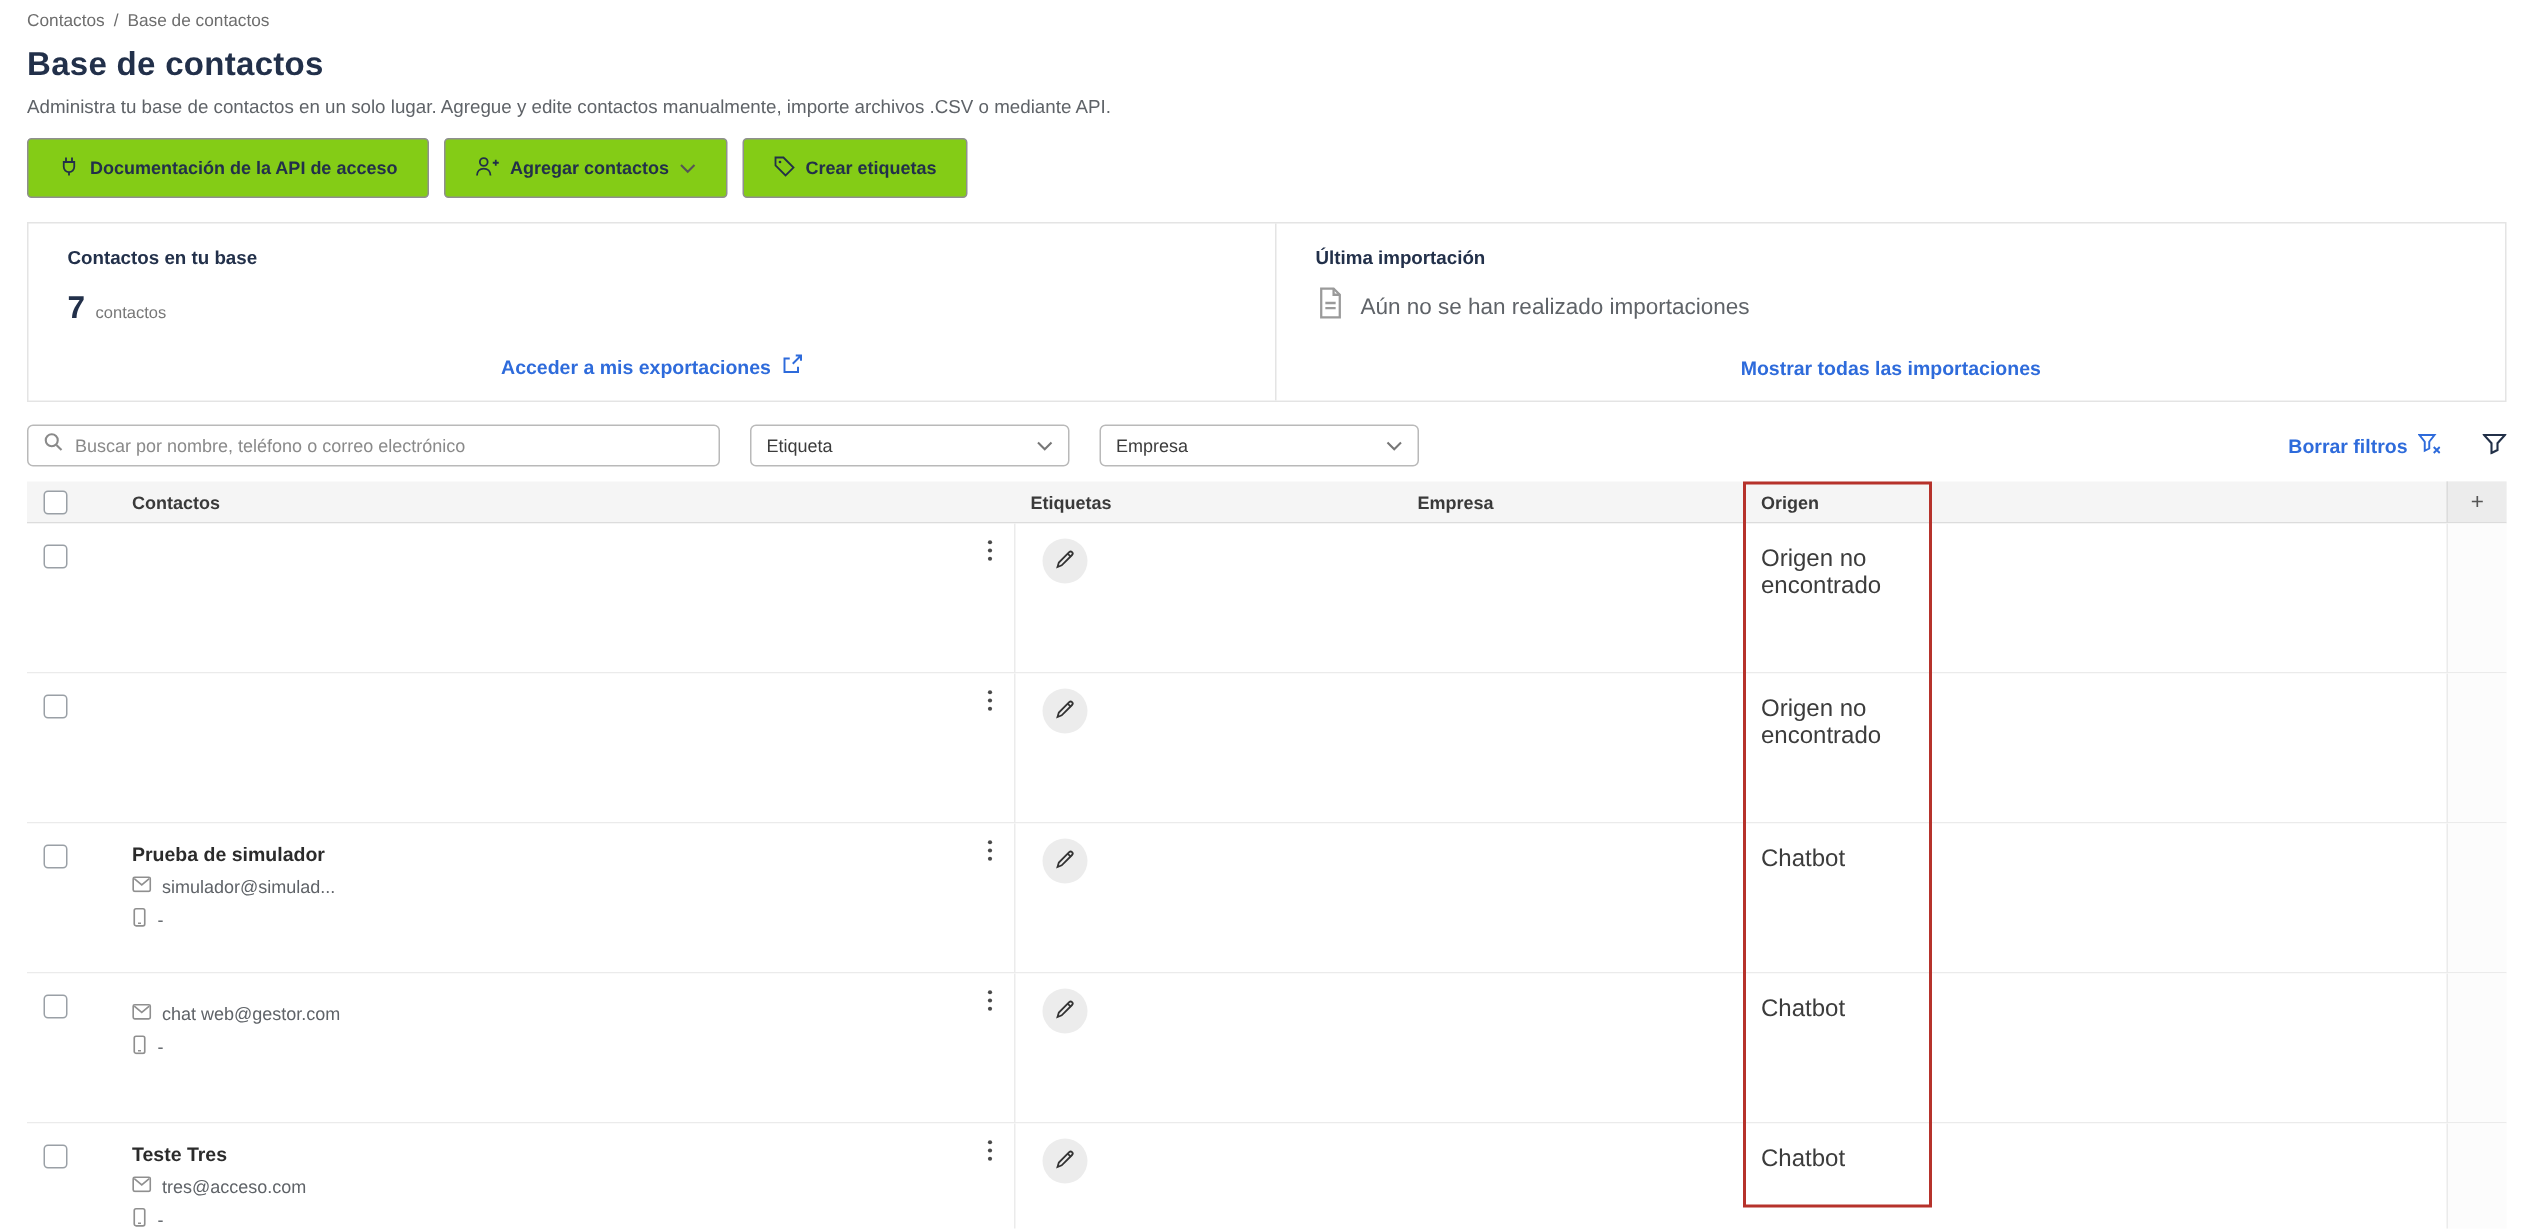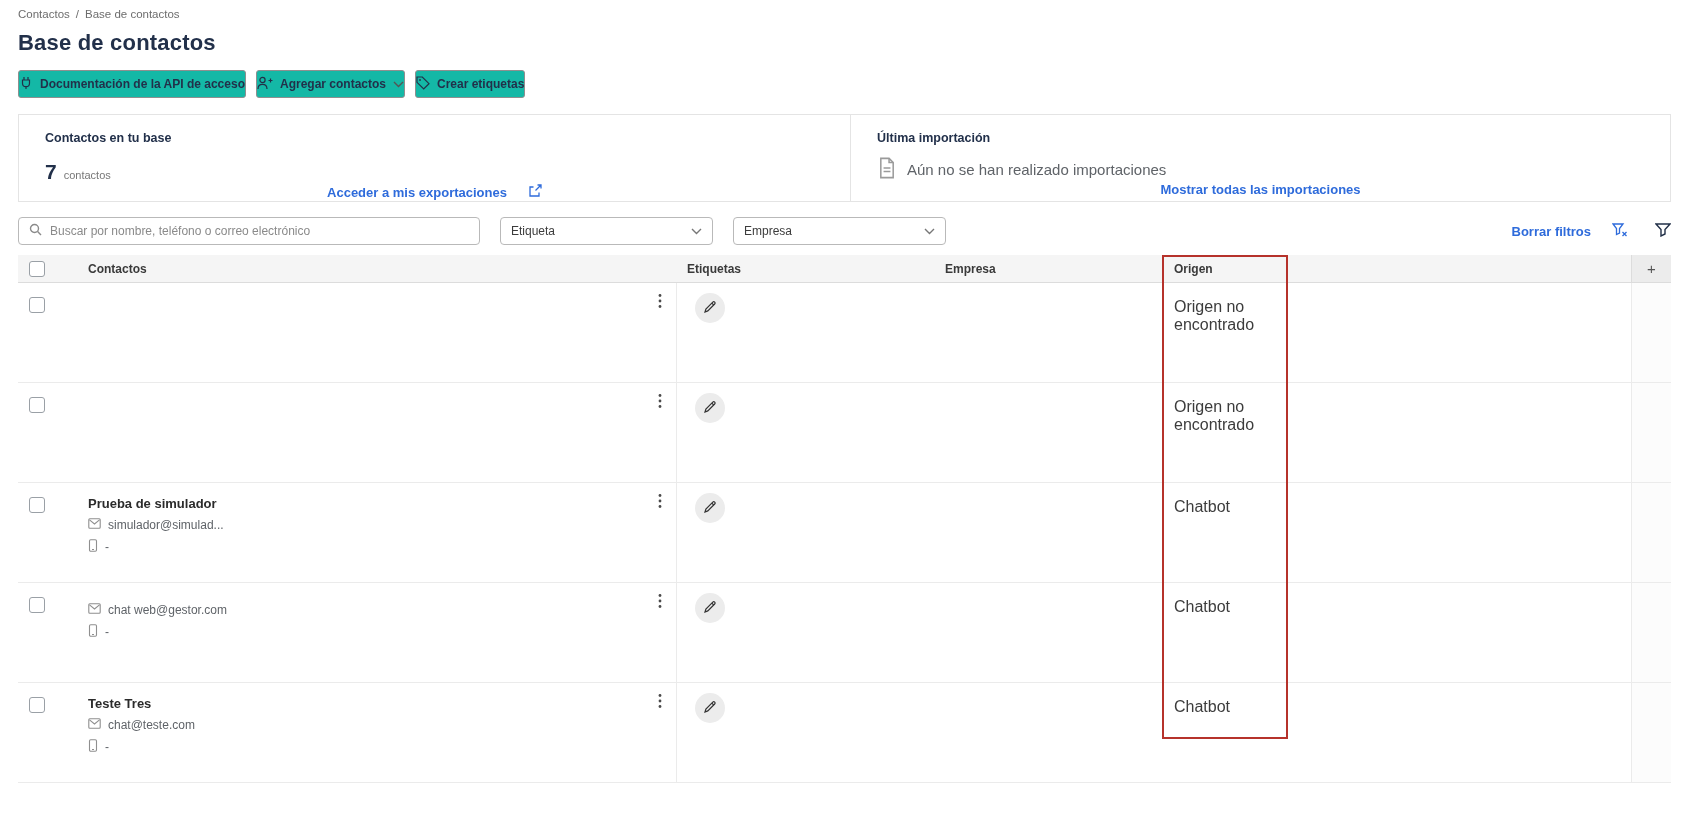--- a/index.html
+++ b/index.html
@@ -16,35 +16,35 @@
 
   
   .breadcrumb{padding-top:8px;display:flex;gap:6px;font-size:11.5px;color:#6d6d6d;align-items:center;}
   .breadcrumb .crumb-link{cursor:pointer;}
   
   .page-title{margin-top:10px;font-size:22px;font-weight:700;color:var(--heading);letter-spacing:.2px;}
   .page-subtitle{margin-top:8px;font-size:12.5px;color:#5f6368;}
 
   
   .toolbar{margin-top:14px;display:flex;gap:10px;}
-  .btn{display:inline-flex;align-items:center;gap:7px;height:28px;padding:0 0;background:#14b8a6;
+  .btn{display:inline-flex;align-items:center;gap:7px;height:40px;padding:0 20px;background:#84cc16;
     border:1px solid #8f8f8f;border-radius:3px;font-size:12px;font-weight:600;color:var(--heading);
     cursor:pointer;font-family:"Liberation Sans",sans-serif;}
   .btn svg{flex:0 0 auto;}
 
   
-  .summary-card{margin-top:16px;height:88px;border:1px solid var(--border);display:flex;}
+  .summary-card{margin-top:16px;height:120px;border:1px solid var(--border);display:flex;}
   .panel{display:flex;flex-direction:column;padding:16px 26px 14px 26px;}
   .panel-left{width:832px;border-right:1px solid var(--border);}
   .panel-right{flex:1;}
   .panel-title{font-size:12.5px;font-weight:700;color:var(--heading);}
   .count-row{margin-top:15px;display:flex;align-items:baseline;gap:7px;}
   .count-number{font-size:21px;font-weight:700;color:var(--heading);}
   .count-unit{font-size:11px;color:#777;}
-  .blue-link{color:var(--link);font-size:13px;font-weight:600;display:inline-flex;align-items:center;gap:21px;cursor:pointer;}
+  .blue-link{color:var(--link);font-size:13px;font-weight:600;display:inline-flex;align-items:center;gap:7px;cursor:pointer;}
   .panel-bottom-link{margin-top:auto;align-self:center;}
   .import-empty{margin-top:12px;display:flex;align-items:center;gap:10px;font-size:15px;color:#5f6368;}
 
   
   .filters{margin-top:15px;display:flex;align-items:center;gap:20px;}
   .search-box{width:462px;height:28px;border:1px solid #b9b9b9;border-radius:4px;display:flex;
     align-items:center;gap:8px;padding:0 10px;background:#fff;justify-content:flex-end;}
   .search-box input{border:none;outline:none;flex:1;font-size:12px;color:#333;
     font-family:"Liberation Sans",sans-serif;background:transparent;}
   .search-box input::placeholder{color:#8a8a8a;}
@@ -85,20 +85,21 @@
 
 <div class="page">
 
   <div class="breadcrumb">
     <span class="crumb-link">Contactos</span>
     <span>/</span>
     <span>Base de contactos</span>
   </div>
 
   <h1 class="page-title">Base de contactos</h1>
+  <p class="page-subtitle">Administra tu base de contactos en un solo lugar. Agregue y edite contactos manualmente, importe archivos .CSV o mediante API.</p>
 
   <div class="toolbar">
     <button class="btn">
       <span><svg width="14" height="14" viewBox="0 0 14 14" fill="none" stroke="#223048" stroke-width="1.2">
             <path d="M5 1v3M9 1v3"></path>
             <path d="M3.5 4h7v3.2a3.5 3.5 0 0 1-7 0z"></path>
             <path d="M7 10.7V13"></path>
           </svg></span>
       <span>Documentación de la API de acceso</span>
     </button>
@@ -346,21 +347,21 @@
     <div class="cell cell-check">
       <span class="checkbox"></span>
     </div>
     <div class="cell cell-contacts">
       <div class="contact-name">Teste Tres</div>
       <div class="contact-line">
         <span><svg width="13" height="11" viewBox="0 0 13 11" fill="none" stroke="#8f8f8f" stroke-width="1.1">
                   <rect x="0.8" y="0.8" width="11.4" height="9.4" rx="1"></rect>
                   <path d="M1.5 1.8L6.5 6l5-4.2"></path>
                 </svg></span>
-        <span>chat@teste.com</span>
+        <span>tres@acceso.com</span>
       </div>
       <div class="contact-line">
         <span><svg width="10" height="13" viewBox="0 0 10 13" fill="none" stroke="#8f8f8f" stroke-width="1.1">
                   <rect x="1.5" y="0.8" width="7" height="11.4" rx="1.2"></rect>
                   <path d="M4 10.5h2"></path>
                 </svg></span>
         <span>-</span>
       </div>
       <span class="kebab"><svg width="4" height="16" viewBox="0 0 4 16" fill="#4a4a4a">
                 <circle cx="2" cy="2.5" r="1.4"></circle>

